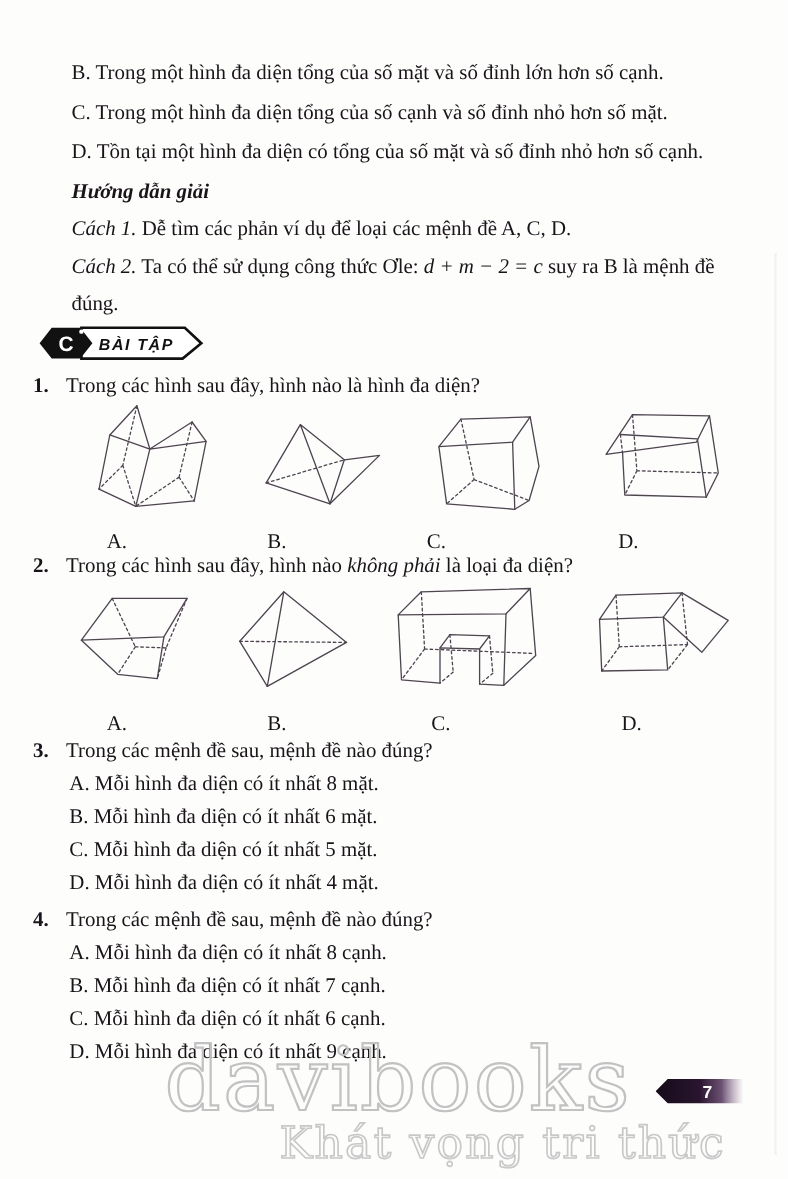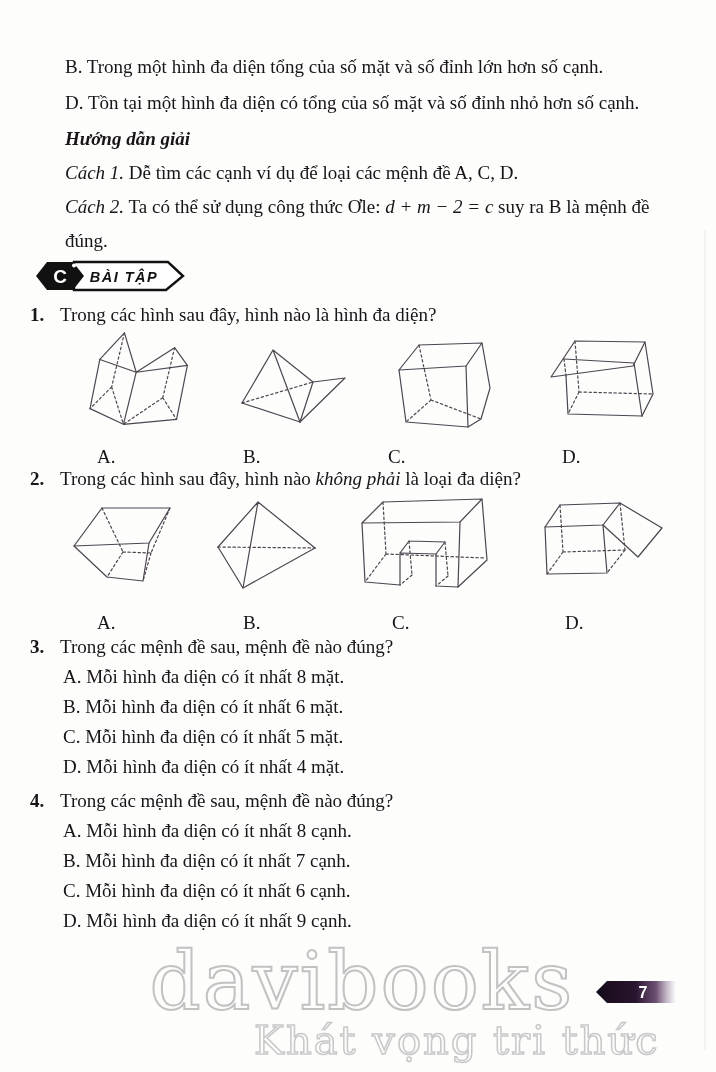--- a/index.html
+++ b/index.html
@@ -35,25 +35,26 @@
   .pgbadge{position:absolute;left:596px;top:979px;width:80px;height:26px;}
   .edge-line{position:absolute;right:10px;top:230px;width:2px;height:820px;background:#e4e4e4;opacity:.45;}
 </style>
 </head>
 <body>
 
 <div class="page">
   <div class="content">
 
     <p class="opt">B. Trong một hình đa diện tổng của số mặt và số đỉnh lớn hơn số cạnh.</p>
+    <p class="opt">C. Trong một hình đa diện tổng của số cạnh và số đỉnh nhỏ hơn số mặt.</p>
     <p class="opt">D. Tồn tại một hình đa diện có tổng của số mặt và số đỉnh nhỏ hơn số cạnh.</p>
 
     <p class="guide">Hướng dẫn giải</p>
 
-    <p class="method"><span class="it">Cách 1.</span><span> Dễ tìm các cạnh ví dụ để loại các mệnh đề A, C, D.</span></p>
+    <p class="method"><span class="it">Cách 1.</span><span> Dễ tìm các phản ví dụ để loại các mệnh đề A, C, D.</span></p>
 
     <p class="method"><span class="it">Cách 2.</span><span> Ta có thể sử dụng công thức Ơle: </span><span class="formula">d + m − 2 = c</span><span> suy ra B là mệnh đề</span></p>
 
     <p class="cont">đúng.</p>
 
     <div class="badge">
       <svg width="168" height="36" viewBox="0 0 168 36">
         <polygon points="46,4 140,4 155,18 138,32 46,32" fill="#ffffff" stroke="#111111" stroke-width="2.4"></polygon>
         <polygon points="8,18 19,4 45,4 56,18 45,32 19,32" fill="#111111"></polygon>
         <circle cx="46" cy="7.5" r="2" fill="#ffffff"></circle>

